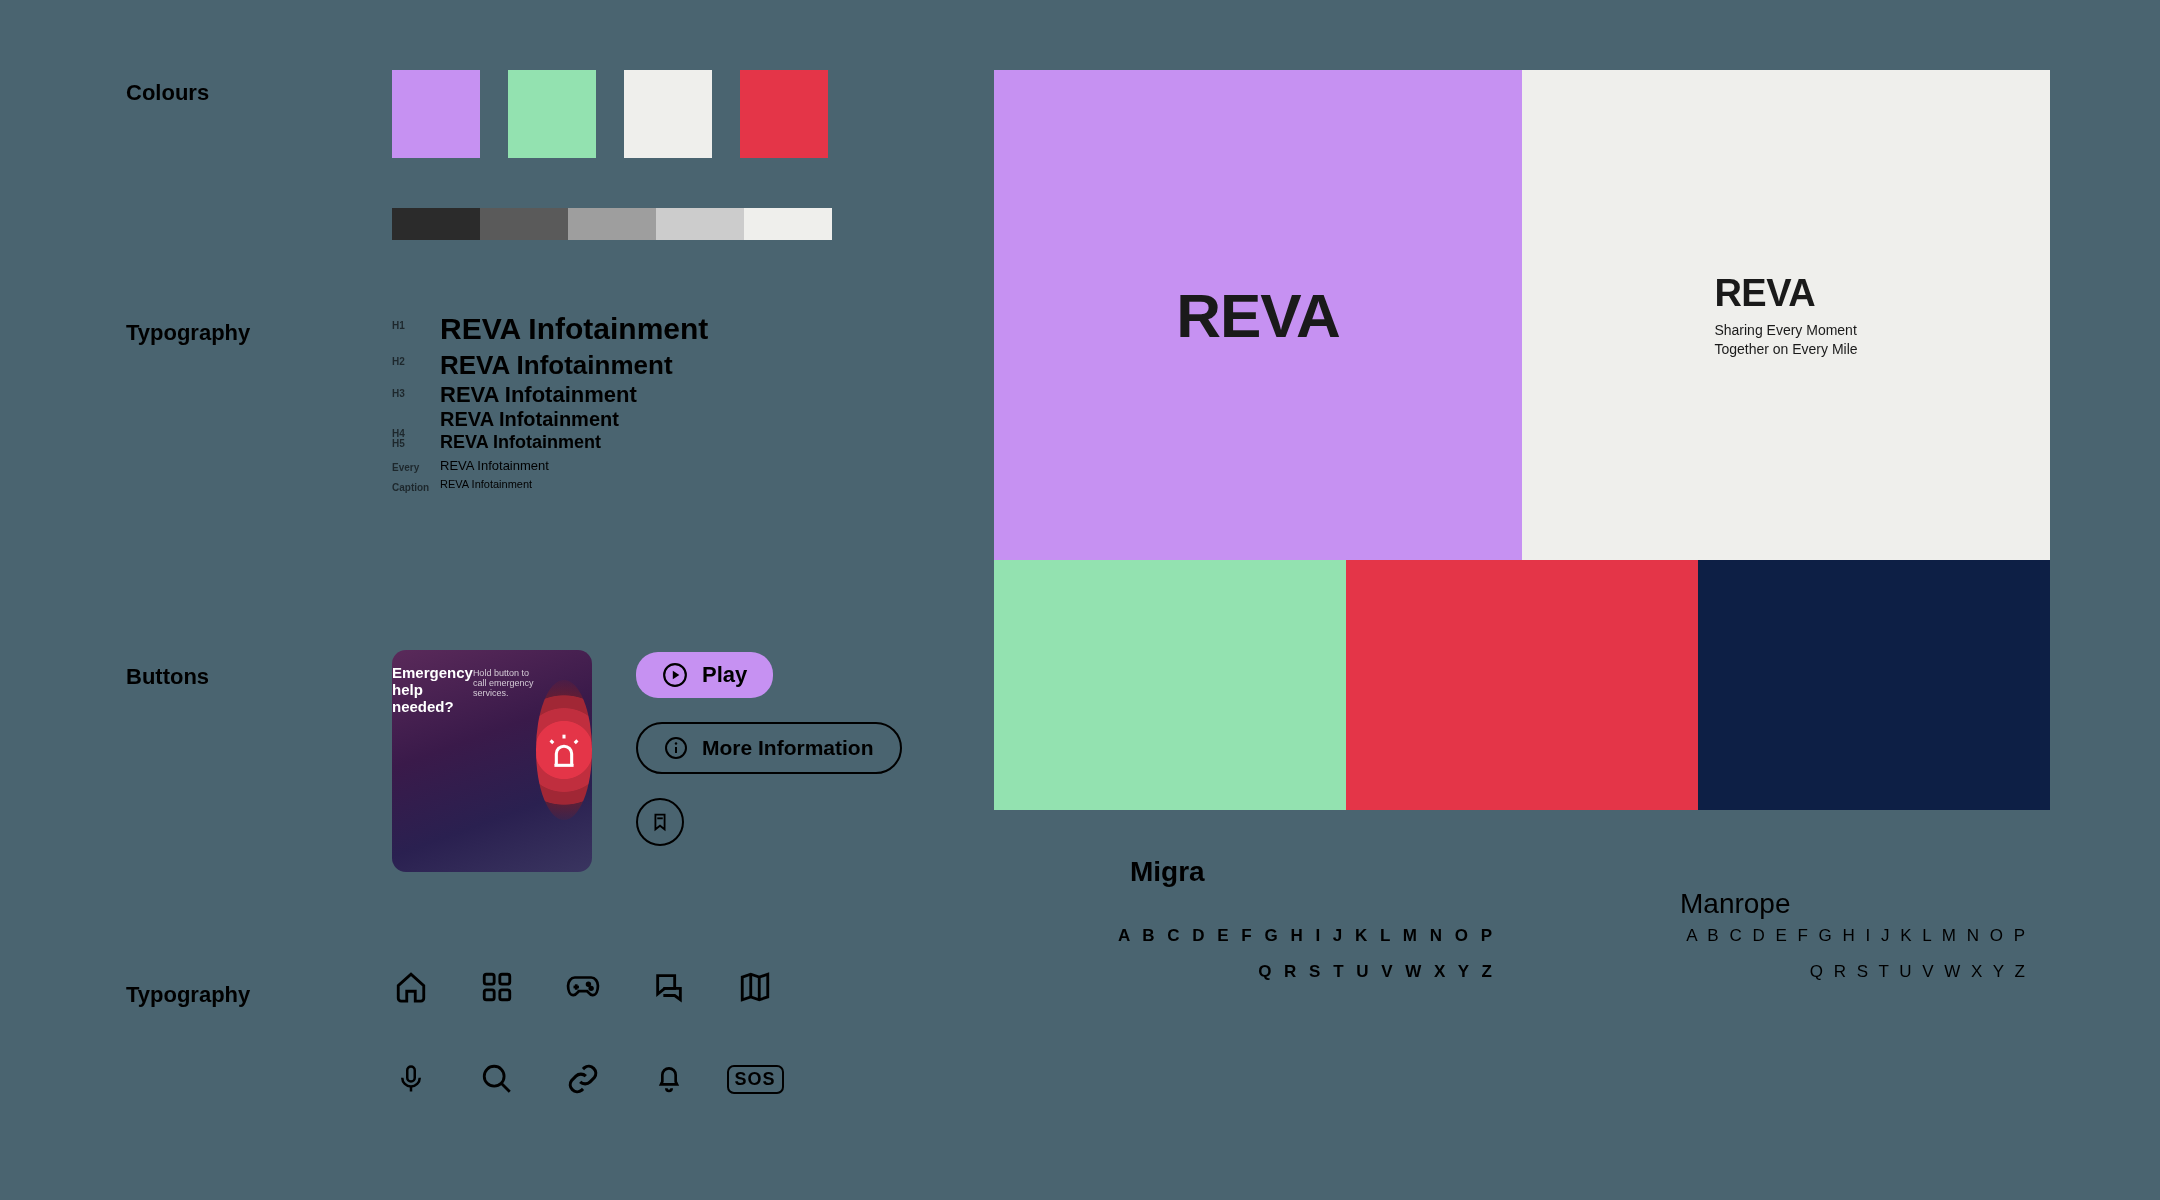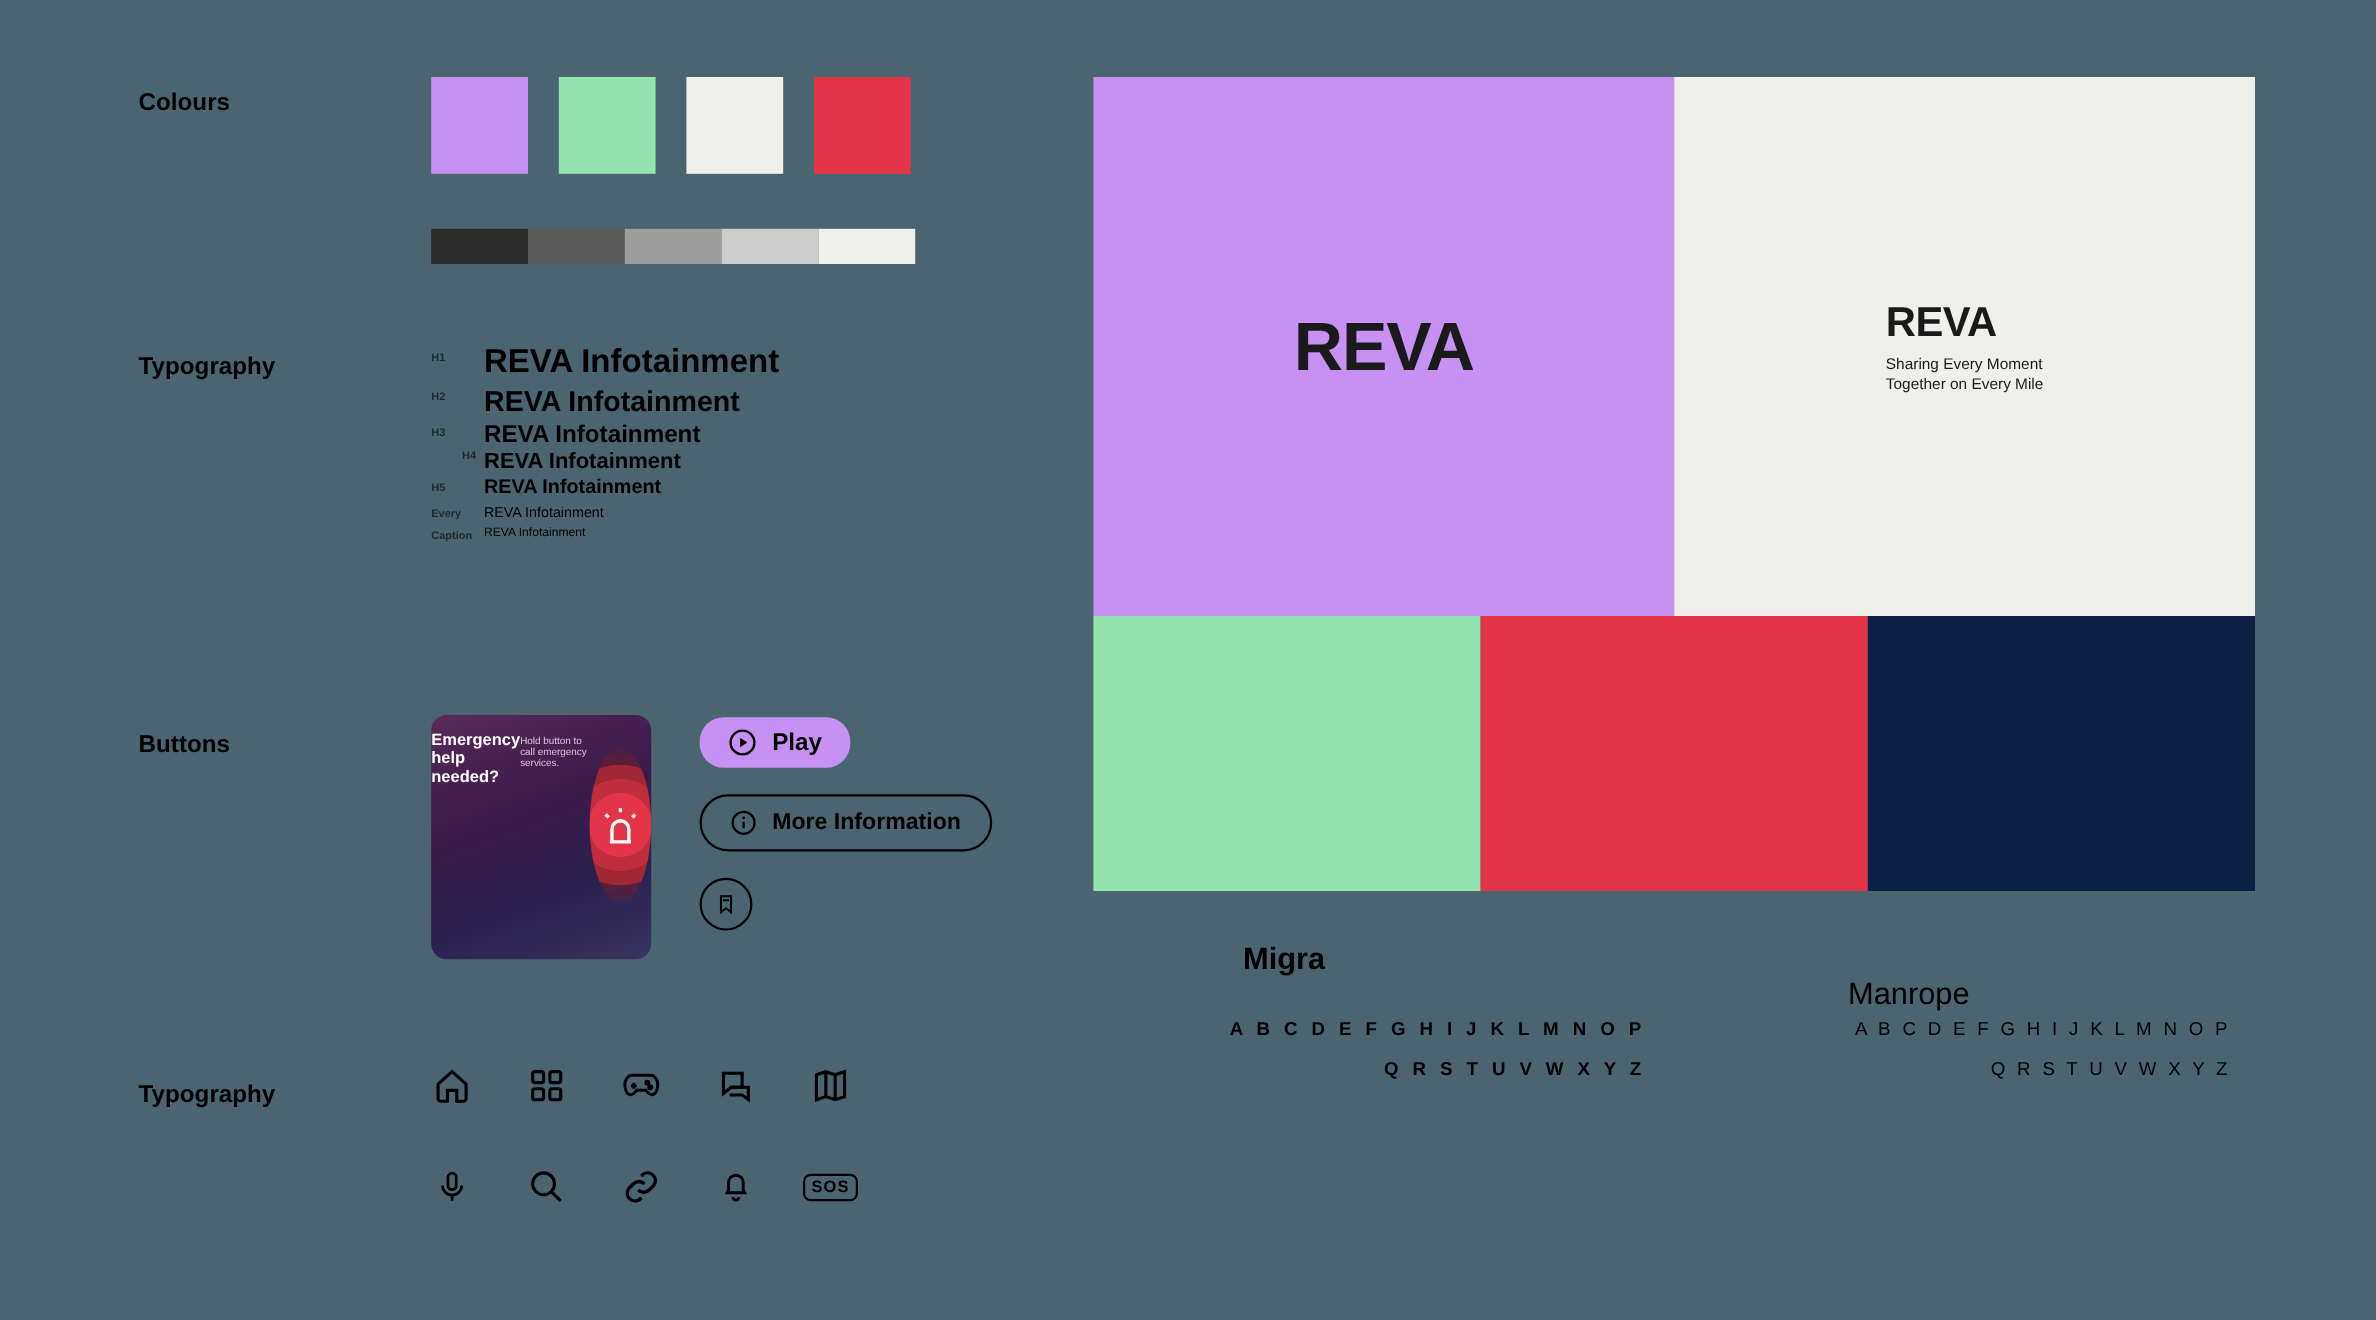--- a/index.html
+++ b/index.html
@@ -69,21 +69,21 @@
   .brand-grid { position: absolute; width: 680px; margin-left: 26px; }
   .brand-row-top { display:flex; height: 320px; }
   .brand-row-bot { display:flex; height: 160px; }
   .tile { flex: 1; display:flex; align-items:center; justify-content:center; flex-direction:column; }
   .reva-big { font-weight: 900; font-size: 62px; letter-spacing: -1px; color: #1a1a1a; }
   .reva-small { font-weight: 900; font-size: 38px; letter-spacing: -0.5px; color: #1a1a1a; }
   .reva-tag { font-size: 14px; color: #1a1a1a; text-align:left; margin-top:6px; line-height:1.35; }
   .font-name { position:absolute; font-weight:700; font-size:28px; }
   .alphabet { position:absolute; font-weight:700; font-size:17px; letter-spacing:4px; text-align:right; }
   .alphabet.light { font-weight: 500; letter-spacing:3px; }
-  .sos-box { border:2.5px solid #000; border-radius:7px; padding:2px 6px; font-weight:800; font-size:15px; letter-spacing:1px;}
+  .sos-box { border:2.5px solid #000; border-radius:7px; padding:2px 6px; font-weight:800; font-size:18px; letter-spacing:1px;}
 </style>
 </head>
 <body>
 
 <div class="section-label" style="left:126px; top:80px;">Colours</div>
 <div class="section-label" style="left:126px; top:320px;">Typography</div>
 <div class="section-label" style="left:126px; top:664px;">Buttons</div>
 <div class="section-label" style="left:126px; top:982px;">Typography</div>
 
 <div class="swatch-row" style="left:392px; top:70px;">
@@ -103,21 +103,21 @@
 <div>
   <div class="typo-label" style="left:392px; top:320px;">H1</div>
   <div class="typo-line" style="left:440px; top:312px; font-size:30px;">REVA Infotainment</div>
 
   <div class="typo-label" style="left:392px; top:356px;">H2</div>
   <div class="typo-line" style="left:440px; top:350px; font-size:26px;">REVA Infotainment</div>
 
   <div class="typo-label" style="left:392px; top:388px;">H3</div>
   <div class="typo-line" style="left:440px; top:382px; font-size:22px;">REVA Infotainment</div>
 
-  <div class="typo-label" style="left:392px; top:409px;margin-left:28px;">H4</div>
+  <div class="typo-label" style="left:392px; top:428px;">H4</div>
   <div class="typo-line" style="left:440px; top:408px; font-size:20px;">REVA Infotainment</div>
 
   <div class="typo-label" style="left:392px; top:438px;">H5</div>
   <div class="typo-line" style="left:440px; top:432px; font-size:18px;">REVA Infotainment</div>
 
   <div class="typo-label" style="left:392px; top:462px;">Every</div>
   <div class="typo-line" style="left:440px; top:458px; font-size:13px; font-weight:500;">REVA Infotainment</div>
 
   <div class="typo-label" style="left:392px; top:482px;">Caption</div>
   <div class="typo-line" style="left:440px; top:478px; font-size:11px; font-weight:500;">REVA Infotainment</div>

